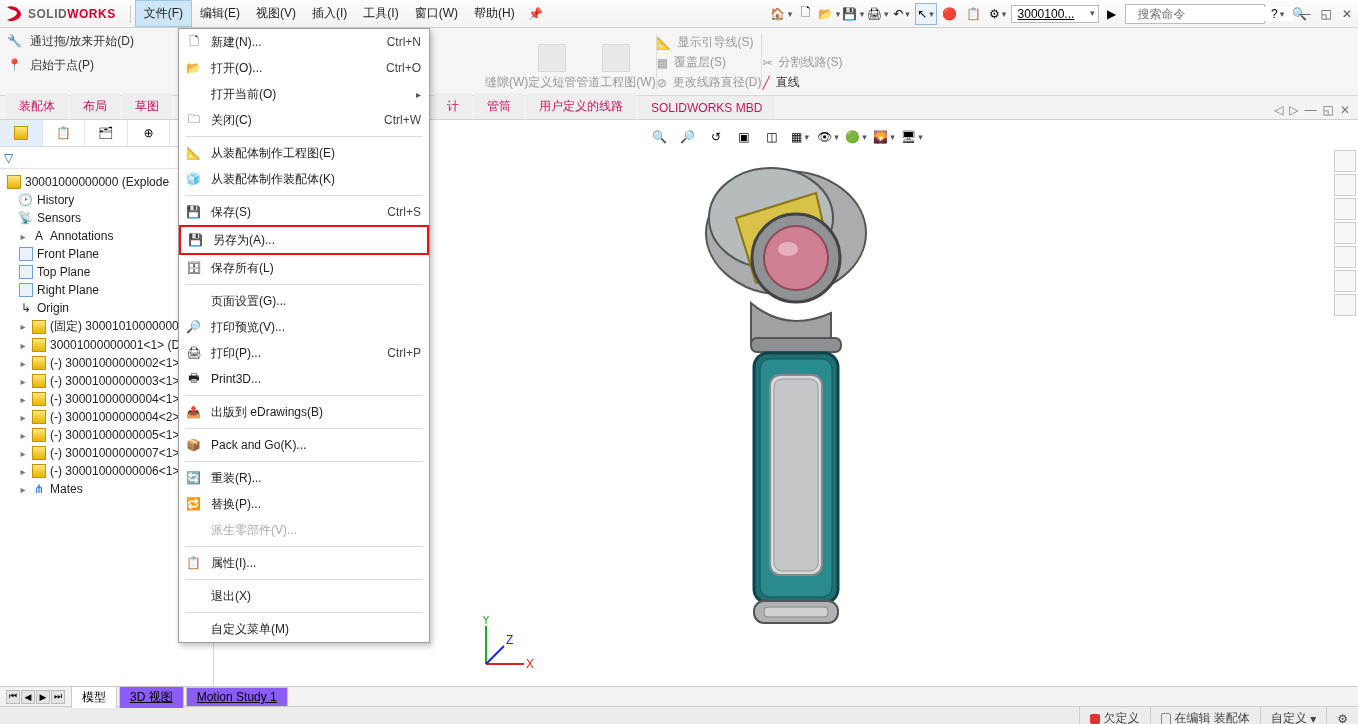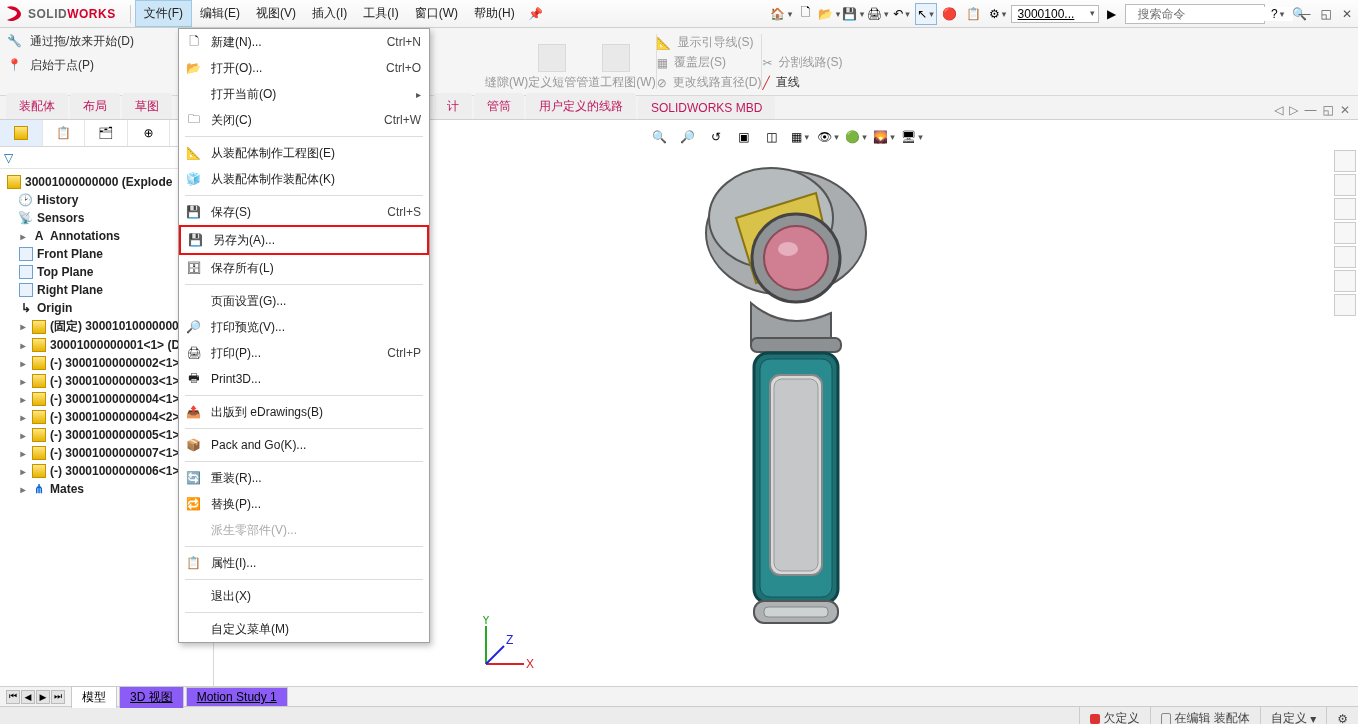--- a/index.html
+++ b/index.html
@@ -43,21 +43,21 @@
 .cat-tab { padding:4px 12px; border:1px solid transparent; border-bottom:none; color:#be185d; background:#eee; margin-right:2px; border-radius:3px 3px 0 0;}
 .cat-right { margin-left:auto; display:flex; gap:6px; padding:2px 8px; color:#777;}
 
 
 .workspace { display:flex; height: calc(724px - 28px - 68px - 24px - 20px - 18px); }
 .leftpanel { width:214px; background:#fff; border-right:1px solid #d8d8d8; display:flex; flex-direction:column; }
 .lp-icons { display:flex; gap:0; border-bottom:1px solid #d8d8d8; }
 .lp-icon { flex:1; height:26px; display:flex; align-items:center; justify-content:center; border-right:1px solid #e5e5e5;}
 .lp-icon.active{ background:#e5eefb;}
 .lp-filter { height:22px; border-bottom:1px solid #e5e5e5; display:flex; align-items:center; padding:0 4px; color:#0a64a4;}
-.tree { flex:1; overflow:auto; padding:4px 2px; font-family:"SimSun",monospace; font-size:12px; color:#222;font-weight:bold;}
+.tree { flex:1; overflow:auto; padding:4px 2px; font-family:"SimSun",monospace; font-size:12px; color:#222;}
 .tnode { display:flex; align-items:center; gap:3px; padding:1px 0 1px 4px; white-space:nowrap;}
 .tw { width:10px; text-align:center; color:#777; font-size:10px;}
 .tico { width:16px; height:16px; display:inline-flex; align-items:center; justify-content:center;}
 .cubeico{ width:14px;height:14px; background:linear-gradient(#ffe680,#e7b400); border:1px solid #c49400;}
 .planeico{ width:14px;height:14px; border:1px solid #6aa0d8; background:#eaf3fc;}
 .childind { padding-left:16px;}
 
 
 .filemenu { position:absolute; left:178px; top:28px; width:252px; background:#fff; border:1px solid #a0a0a0; box-shadow:2px 3px 6px rgba(0,0,0,.25); z-index:50;}
 .fm-row { display:flex; align-items:center; padding:4px 8px 4px 6px; gap:8px; color:#222;}

